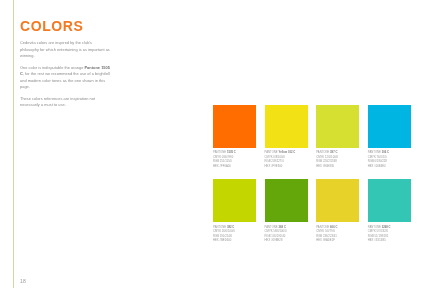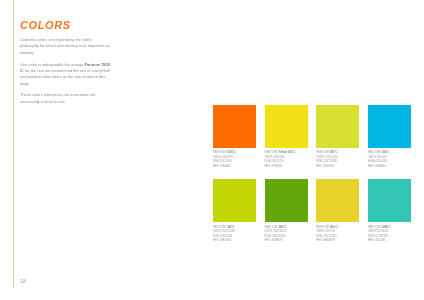--- a/index.html
+++ b/index.html
@@ -34,27 +34,26 @@
 
   
   .text-col {
     position: absolute;
     left: 20px;
     top: 19px;
     width: 92px;
   }
 
   .page-title {
-    font-size: 11px;
+    font-size: 14px;
     font-weight: bold;
     letter-spacing: 0.6px;
     color: #f47920;
     margin: 0 0 6px 0;
     line-height: 1.1;
-    font-style: italic;
   }
 
   .body-par {
     font-size: 3.9px;
     line-height: 1.62;
     color: #8a8a8a;
     margin: 0 0 5.5px 0;
     letter-spacing: 0.03px;
   }
   .body-par:last-child { margin-bottom: 0; }

